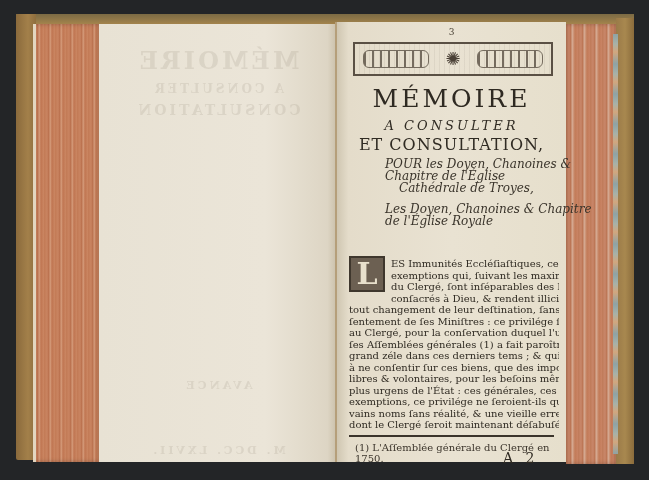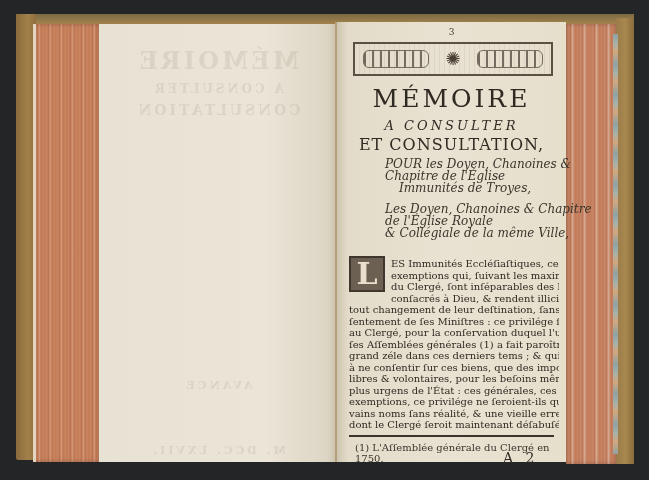--- a/index.html
+++ b/index.html
@@ -143,25 +143,24 @@
       <div class="orn-flower">✺</div>
       <div class="orn-box"></div>
     </div>
 
     <div class="title-main">MÉMOIRE</div>
     <div class="title-sub1">A CONSULTER</div>
     <div class="title-sub2">ET CONSULTATION,</div>
 
     <div class="it" style="top:136px;">
       <span>POUR les Doyen, Chanoines &amp; Chapitre de l'Église</span>
-      <span class="indent">Immunités de Troyes,</span>
+      <span class="indent">Cathédrale de Troyes,</span>
     </div>
     <div class="it" style="top:181px;">
       <span>Les Doyen, Chanoines &amp; Chapitre de l'Église Royale</span><br>
-      <span>&amp; Collégiale de la même Ville,</span>
     </div>
 
     <div class="dropcap">L</div>
 
     <div class="body-text">
       <span class="line short">ES Immunités Eccléſiaſtiques, ces</span>
       <span class="line short">exemptions qui, ſuivant les maximes</span>
       <span class="line short">du Clergé, ſont inſéparables des biens</span>
       <span class="line short">conſacrés à Dieu, &amp; rendent illicite</span>
       <span class="line">tout changement de leur deſtination, ſans le con-</span>

